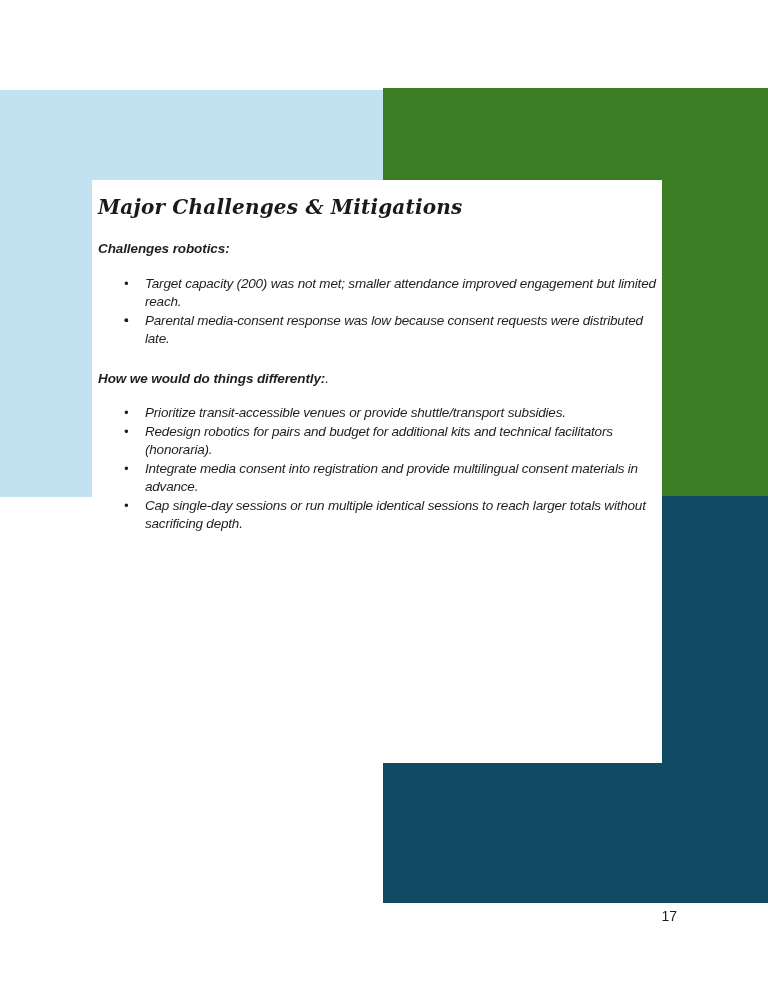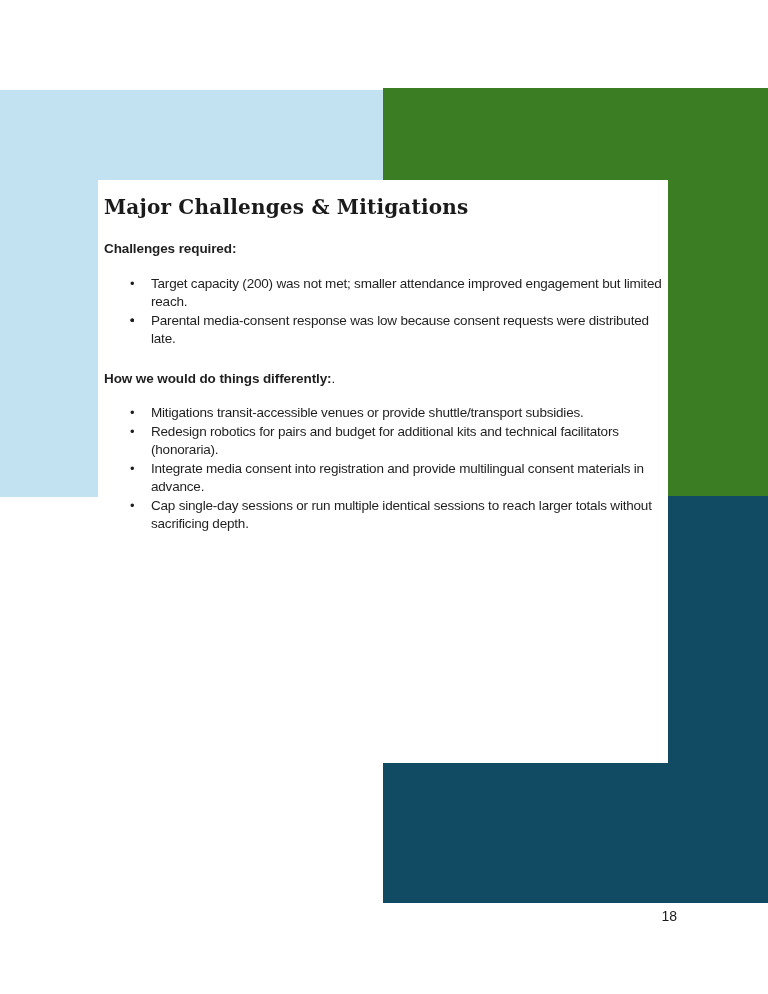--- a/index.html
+++ b/index.html
@@ -12,27 +12,28 @@
     font-family: "Liberation Sans", sans-serif;
     color: #1f1f1f;
   }
   .decor { position: absolute; }
   .decor-blue  { left: 0;     top: 90px;  width: 383px; height: 407px; background: #c2e2f2; }
   .decor-green { left: 383px; top: 88px;  width: 385px; height: 408px; background: #3a7d23; }
   .decor-teal  { left: 383px; top: 496px; width: 385px; height: 407px; background: #114a63; }
 
   .card {
     position: absolute;
-    left: 98px;
+    left: 92px;
     top: 180px;
     width: 570px;
     height: 583px;
     background: #ffffff;
     box-sizing: border-box;
     padding: 14px 4px 0 6px;
+    font-style: italic;
   }
   .title {
     margin: 0;
     font-family: "DejaVu Serif", serif;
     font-weight: bold;
     font-size: 20px;
     line-height: 26px;
     color: #1a1a1a;
     letter-spacing: 0.2px;
   }
@@ -80,34 +81,34 @@
 
 <div class="page">
   <div class="decor decor-blue" style="background: rgb(194, 226, 242);"></div>
   <div class="decor decor-green" style="background: rgb(58, 125, 35);"></div>
   <div class="decor decor-teal" style="background: rgb(17, 74, 99);"></div>
 
   <div class="card">
     <h1 class="title">Major Challenges &amp; Mitigations</h1>
     <div id="sections">
         <section class="sec-1">
-          <h2 class="sec-heading"><span class="hb">Challenges required:</span></h2>
+          <h2 class="sec-heading"><span class="hb">Challenges robotics:</span></h2>
           <ul class="bullets">
             <li><span class="dot">•</span><span>Target capacity (200) was not met; smaller attendance improved engagement but limited reach.</span></li>
             <li><span class="dot">•</span></li>
             <li><span class="dot">•</span></li>
             <li><span class="dot">•</span><span>Parental media-consent response was low because consent requests were distributed late.</span></li>
           </ul>
         </section>
         <section class="sec-2">
           <h2 class="sec-heading"><span class="hb">How we would do things differently:</span><span class="hs">.</span></h2>
           <ul class="bullets">
-            <li><span class="dot">•</span><span>Mitigations transit-accessible venues or provide shuttle/transport subsidies.</span></li>
+            <li><span class="dot">•</span><span>Prioritize transit-accessible venues or provide shuttle/transport subsidies.</span></li>
             <li><span class="dot">•</span><span>Redesign robotics for pairs and budget for additional kits and technical facilitators (honoraria).</span></li>
             <li><span class="dot">•</span><span>Integrate media consent into registration and provide multilingual consent materials in advance.</span></li>
             <li><span class="dot">•</span><span>Cap single-day sessions or run multiple identical sessions to reach larger totals without sacrificing depth.</span></li>
           </ul>
         </section>
       </div>
   </div>
 
-  <div class="page-number">18</div>
+  <div class="page-number">17</div>
 </div>
 
 </body></html>

